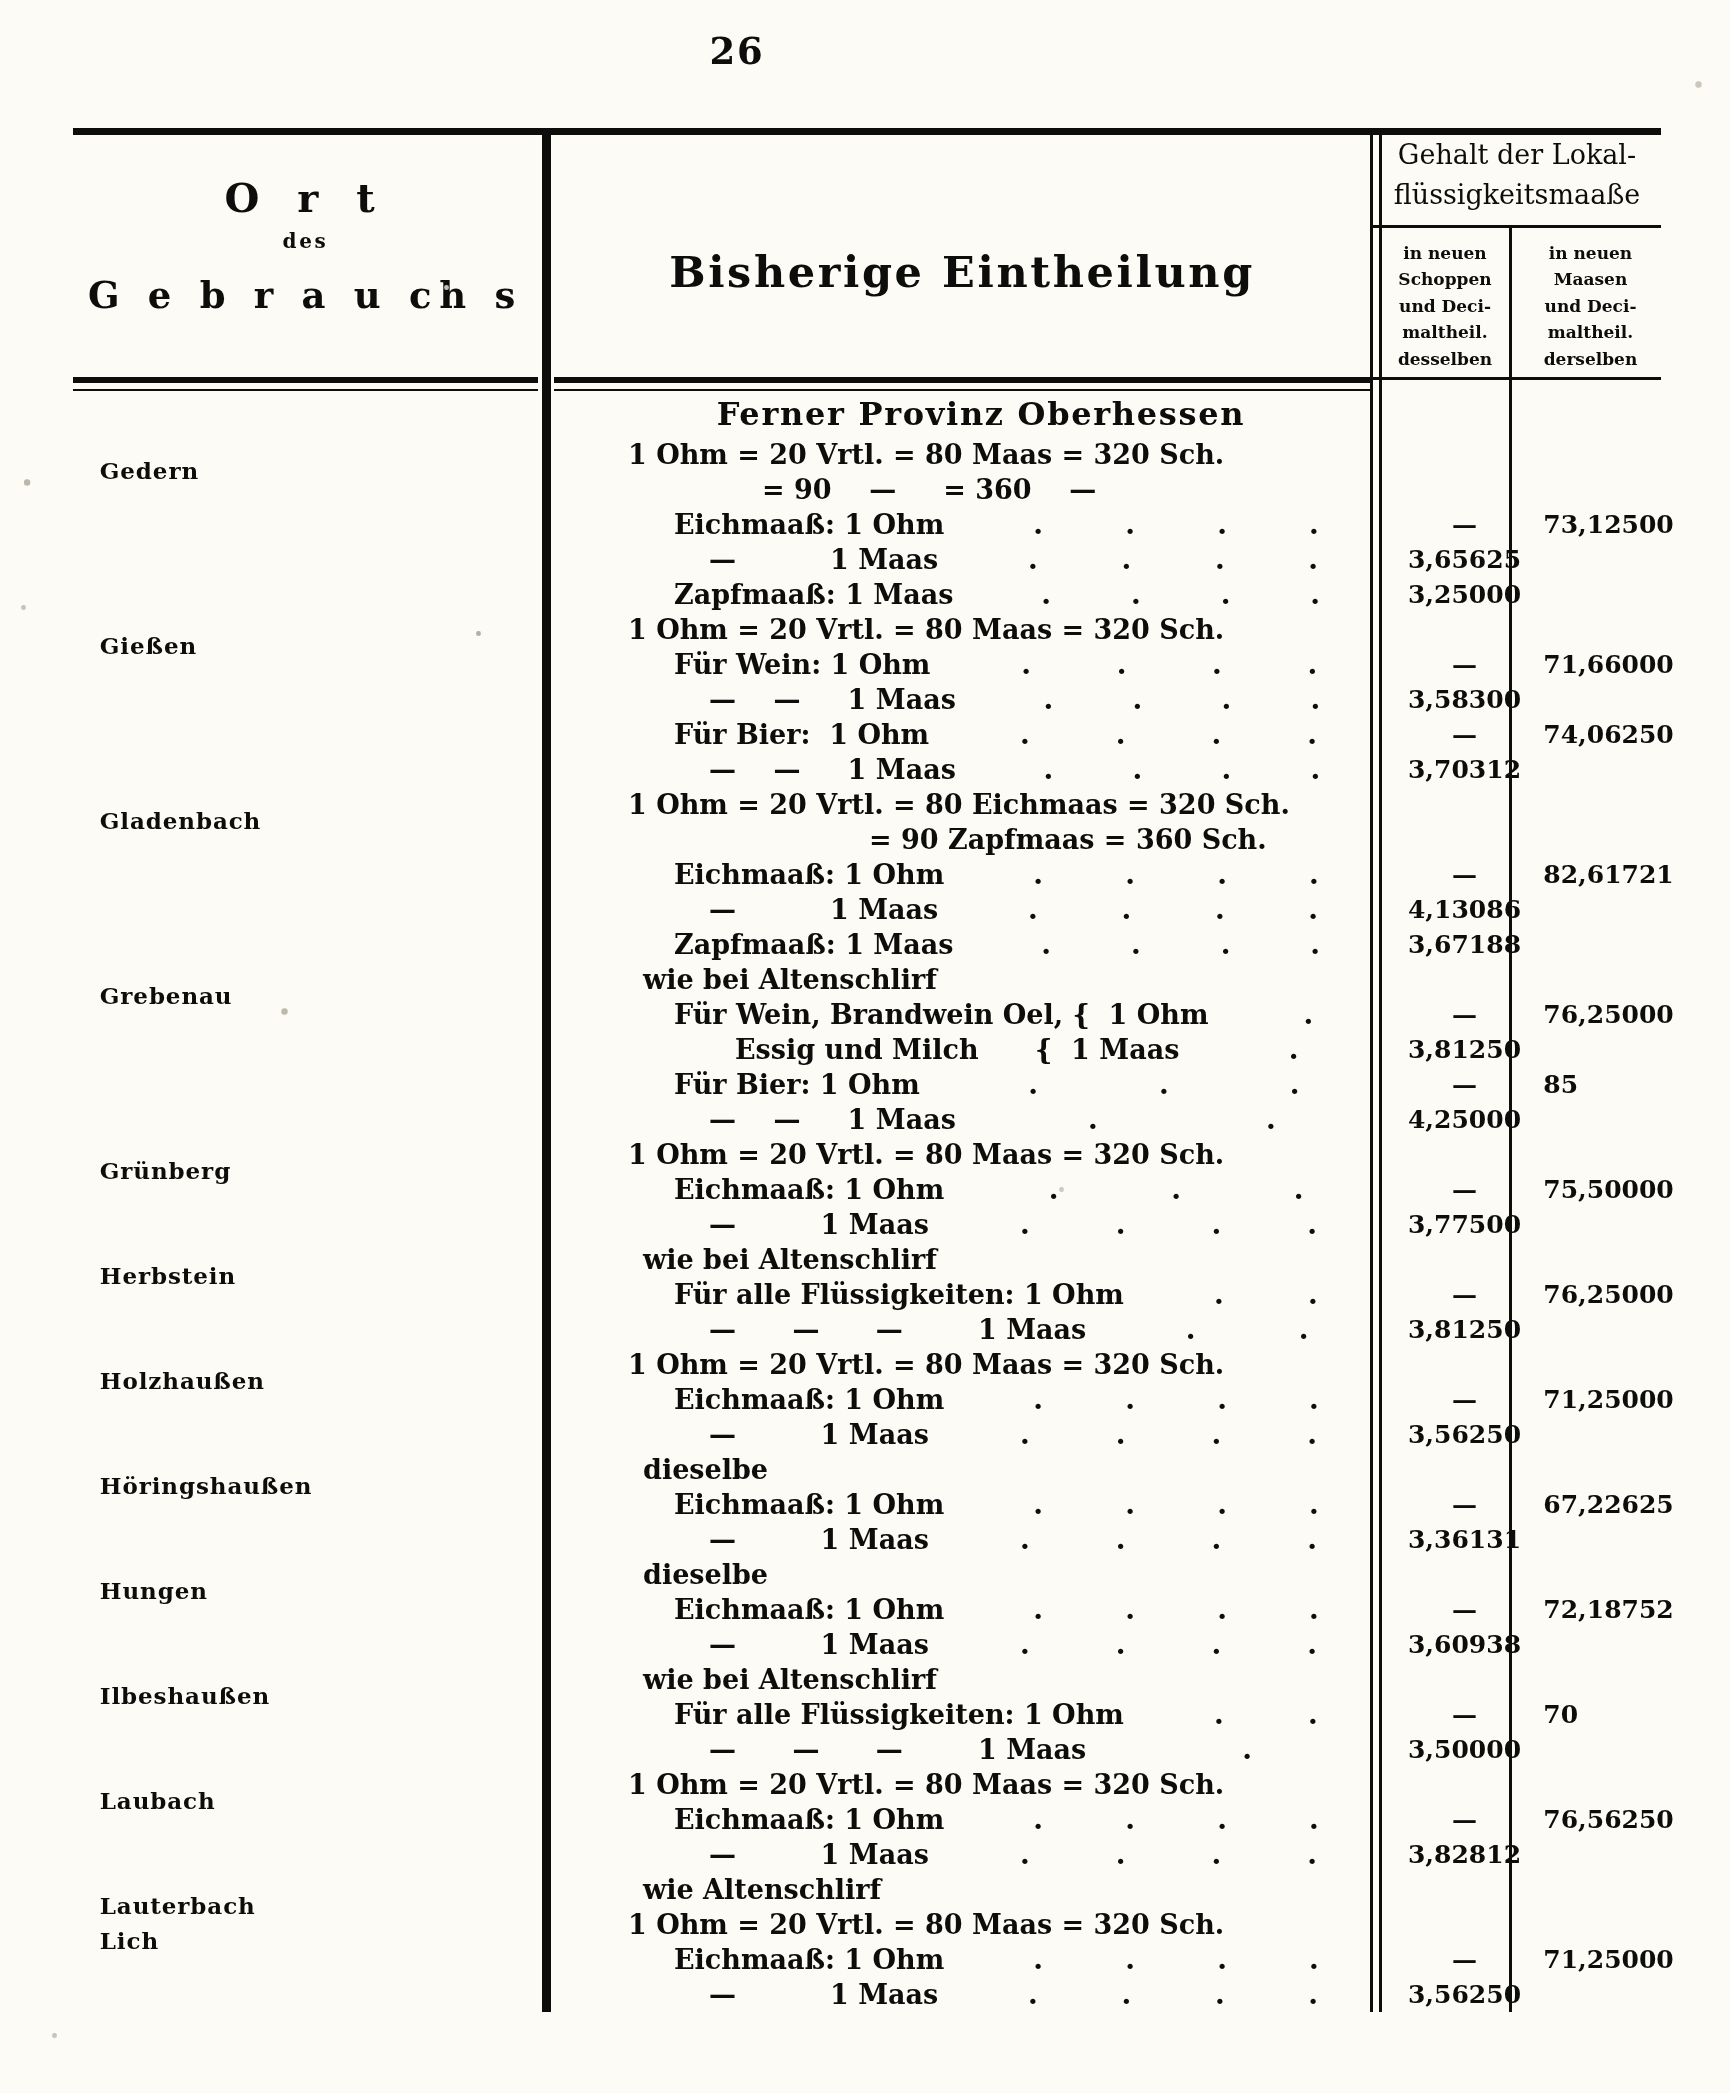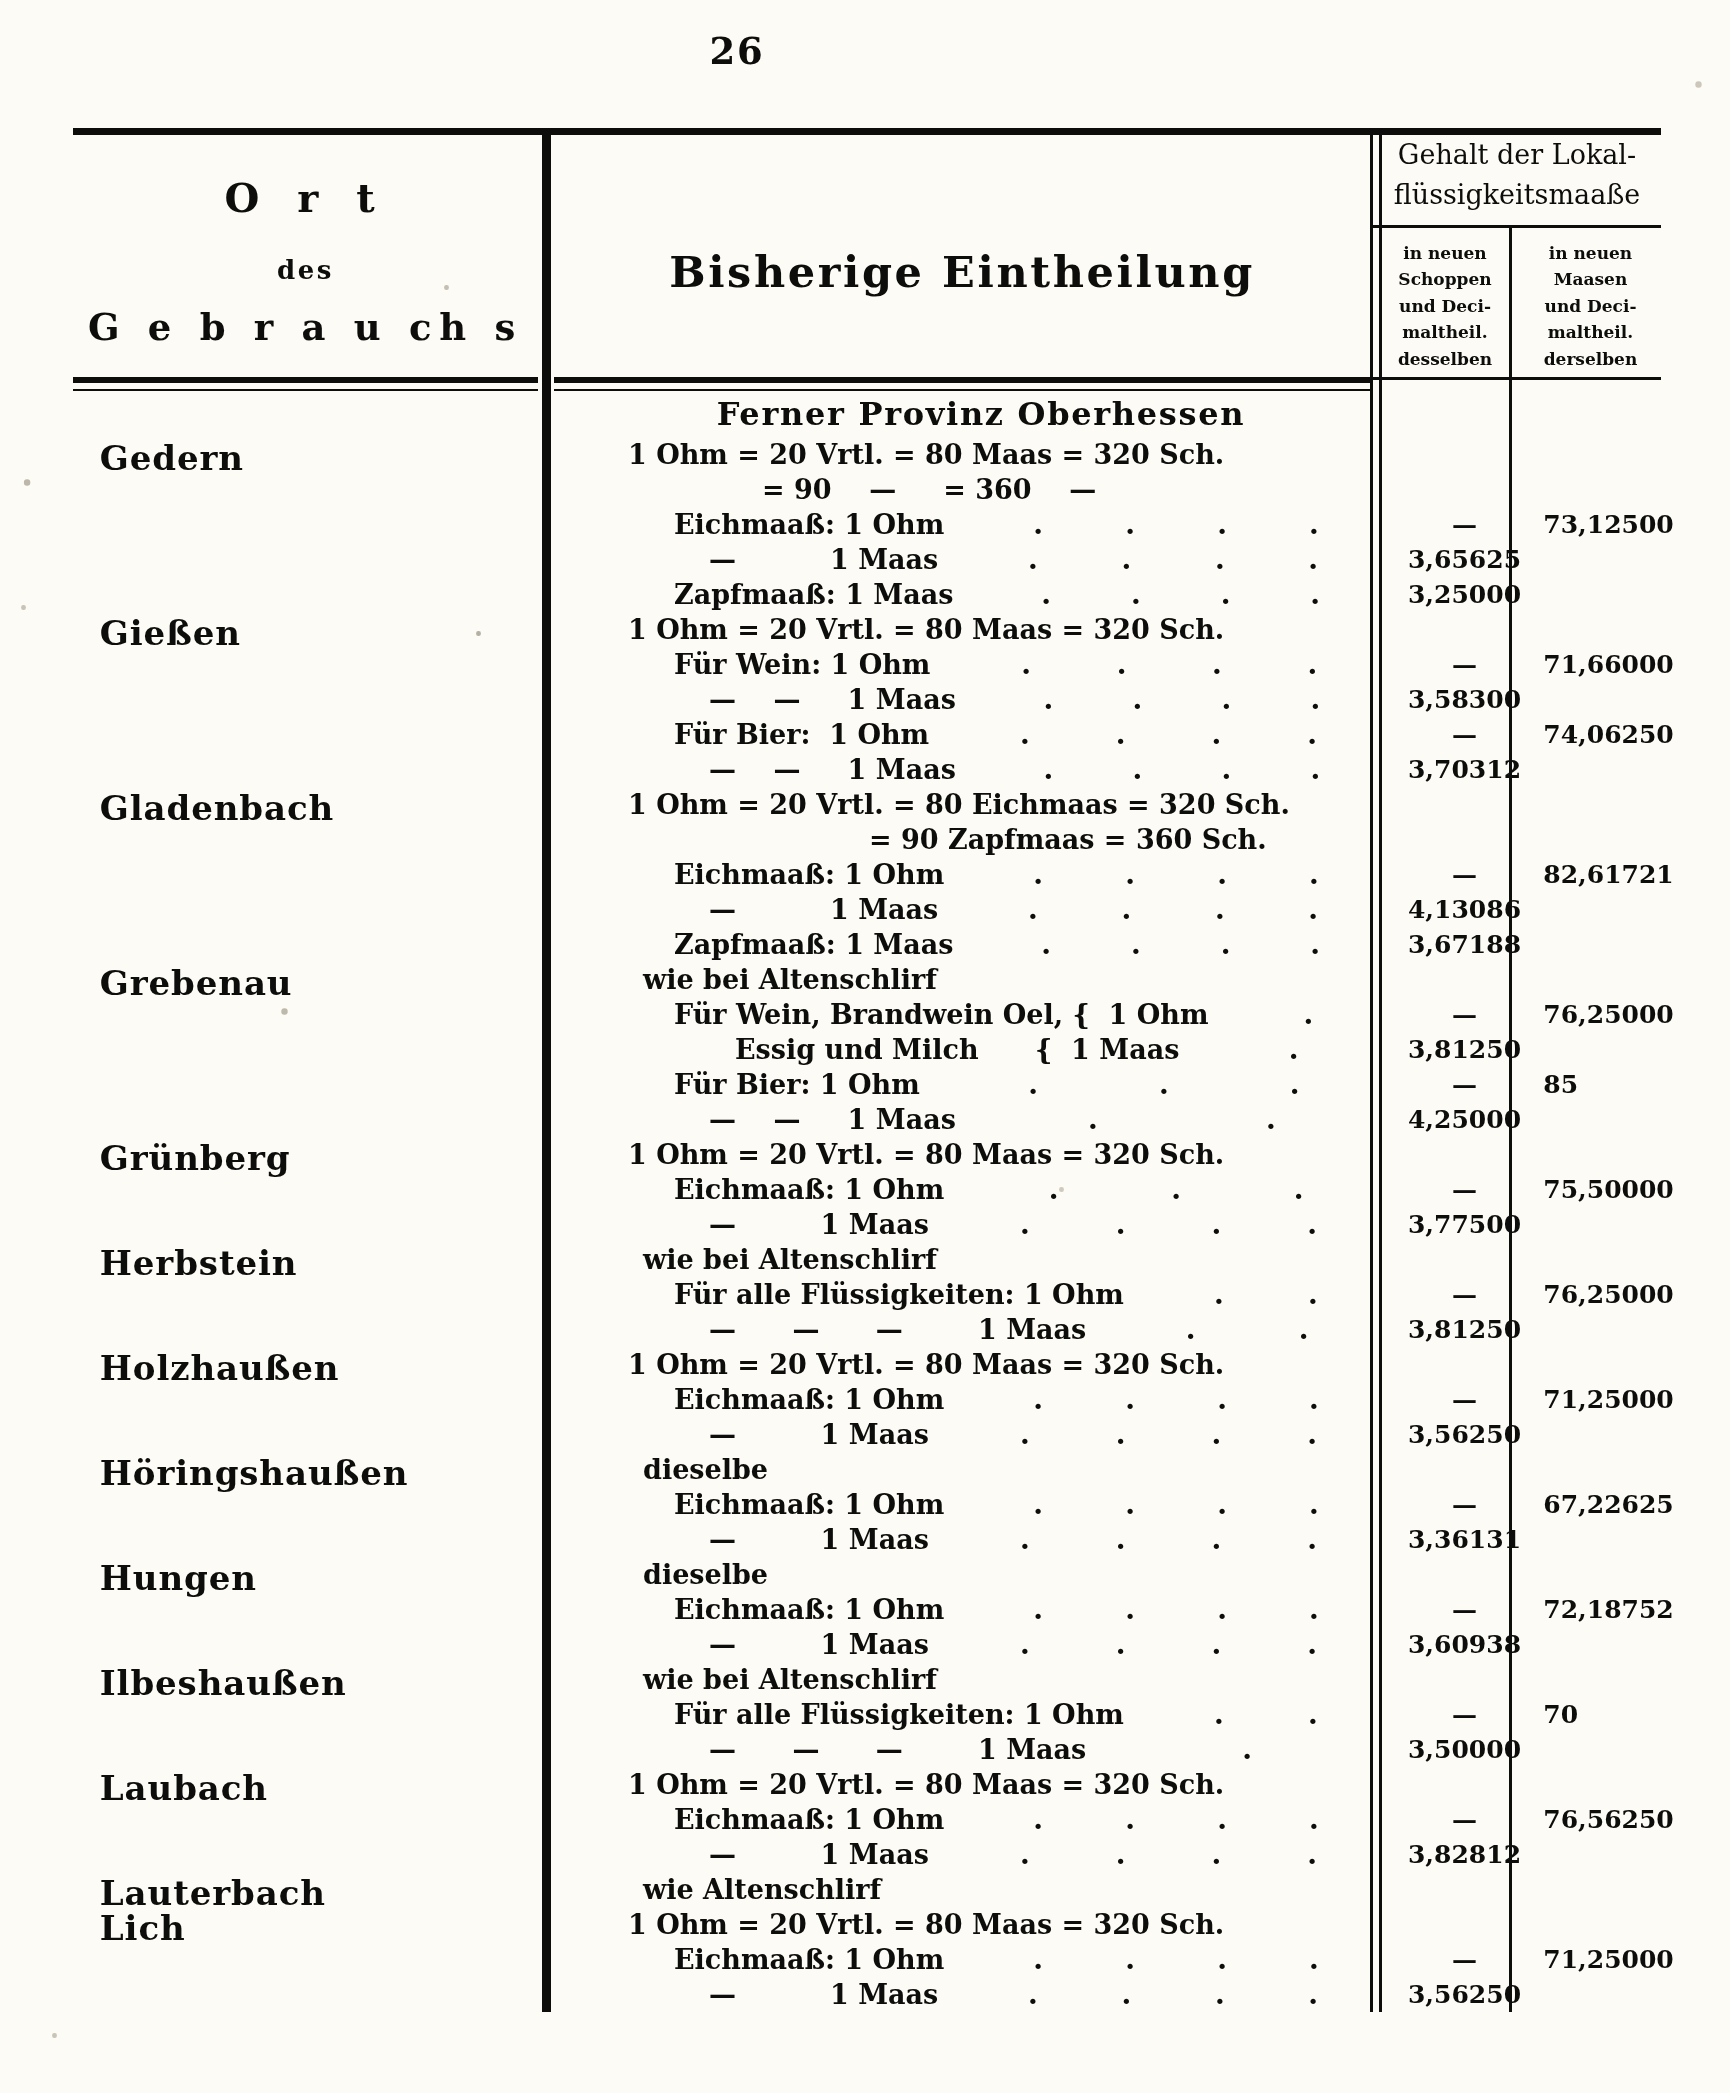--- a/index.html
+++ b/index.html
@@ -24,21 +24,21 @@
   #rule-gehalt { left:1373px; top:225px; width:288px; height:2.6px; }
   #rule-sub    { left:1373px; top:377px; width:288px; height:2.6px; }
   #rule-c1a    { left:73px;   top:377px; width:465px; height:6px; }
   #rule-c1b    { left:73px;   top:389px; width:465px; height:1.7px; }
   #rule-c2a    { left:554px;  top:377px; width:816px; height:6px; }
   #rule-c2b    { left:554px;  top:389px; width:816px; height:1.7px; }
 
   
   .h-col1 { position:absolute; left:73px; top:174px; width:465px; text-align:center; font-weight:bold; }
   .h-col1 .l1 { font-size:40px; letter-spacing:12px; }
-  .h-col1 .l2 { font-size:26px; margin-top:34px; letter-spacing:2.6px; }
+  .h-col1 .l2 { font-size:20px; margin-top:8px; letter-spacing:2.6px; }
   .h-col1 .l3 { font-size:37px; margin-top:20.4px; letter-spacing:7.7px; }
   .h-col2 {
     position:absolute; left:554px; top:247px; width:816px; text-align:center;
     font-size:43px; font-weight:bold; letter-spacing:2.6px;
   }
   .h-col3t {
     position:absolute; left:1373px; top:135px; width:288px; text-align:center;
     font-size:27px; font-weight:normal; line-height:40px;
   }
   .h-sub { position:absolute; top:240px; text-align:center; font-size:17px; font-weight:bold; line-height:26.4px; }
@@ -46,21 +46,21 @@
   #h-col3b { left:1520px; width:141px; }
 
   
   #table-body { position:absolute; left:73px; top:394px; width:1588px;margin-left:20px; }
   .section-title {
     margin-left:480px; width:816px; text-align:center; height:43px;
     font-size:32px; font-weight:bold; line-height:41px; letter-spacing:1.7px;
   }
   .block { position:relative; }
   .place {
-    position:absolute; left:6.8px; top:4px; font-size:34px; font-weight:bold;
+    position:absolute; left:6.8px; top:16px; font-size:23px; font-weight:bold;
     line-height:35px; letter-spacing:0.9px; white-space:pre;
   }
   .line {
     display:grid; grid-template-columns:480px 816px 14.5px 122px 11px 144px;
     height:35px; font-weight:bold;
   }
   .desc { grid-column:2; display:flex; min-width:0; }
   .txt  { white-space:pre; font-size:27px; line-height:35px; }
   .dots { flex:1; display:flex; justify-content:space-around; padding:0 29px 0 48px; min-width:0; }
   .dots i { font-style:normal; font-size:28px; line-height:35px; }

